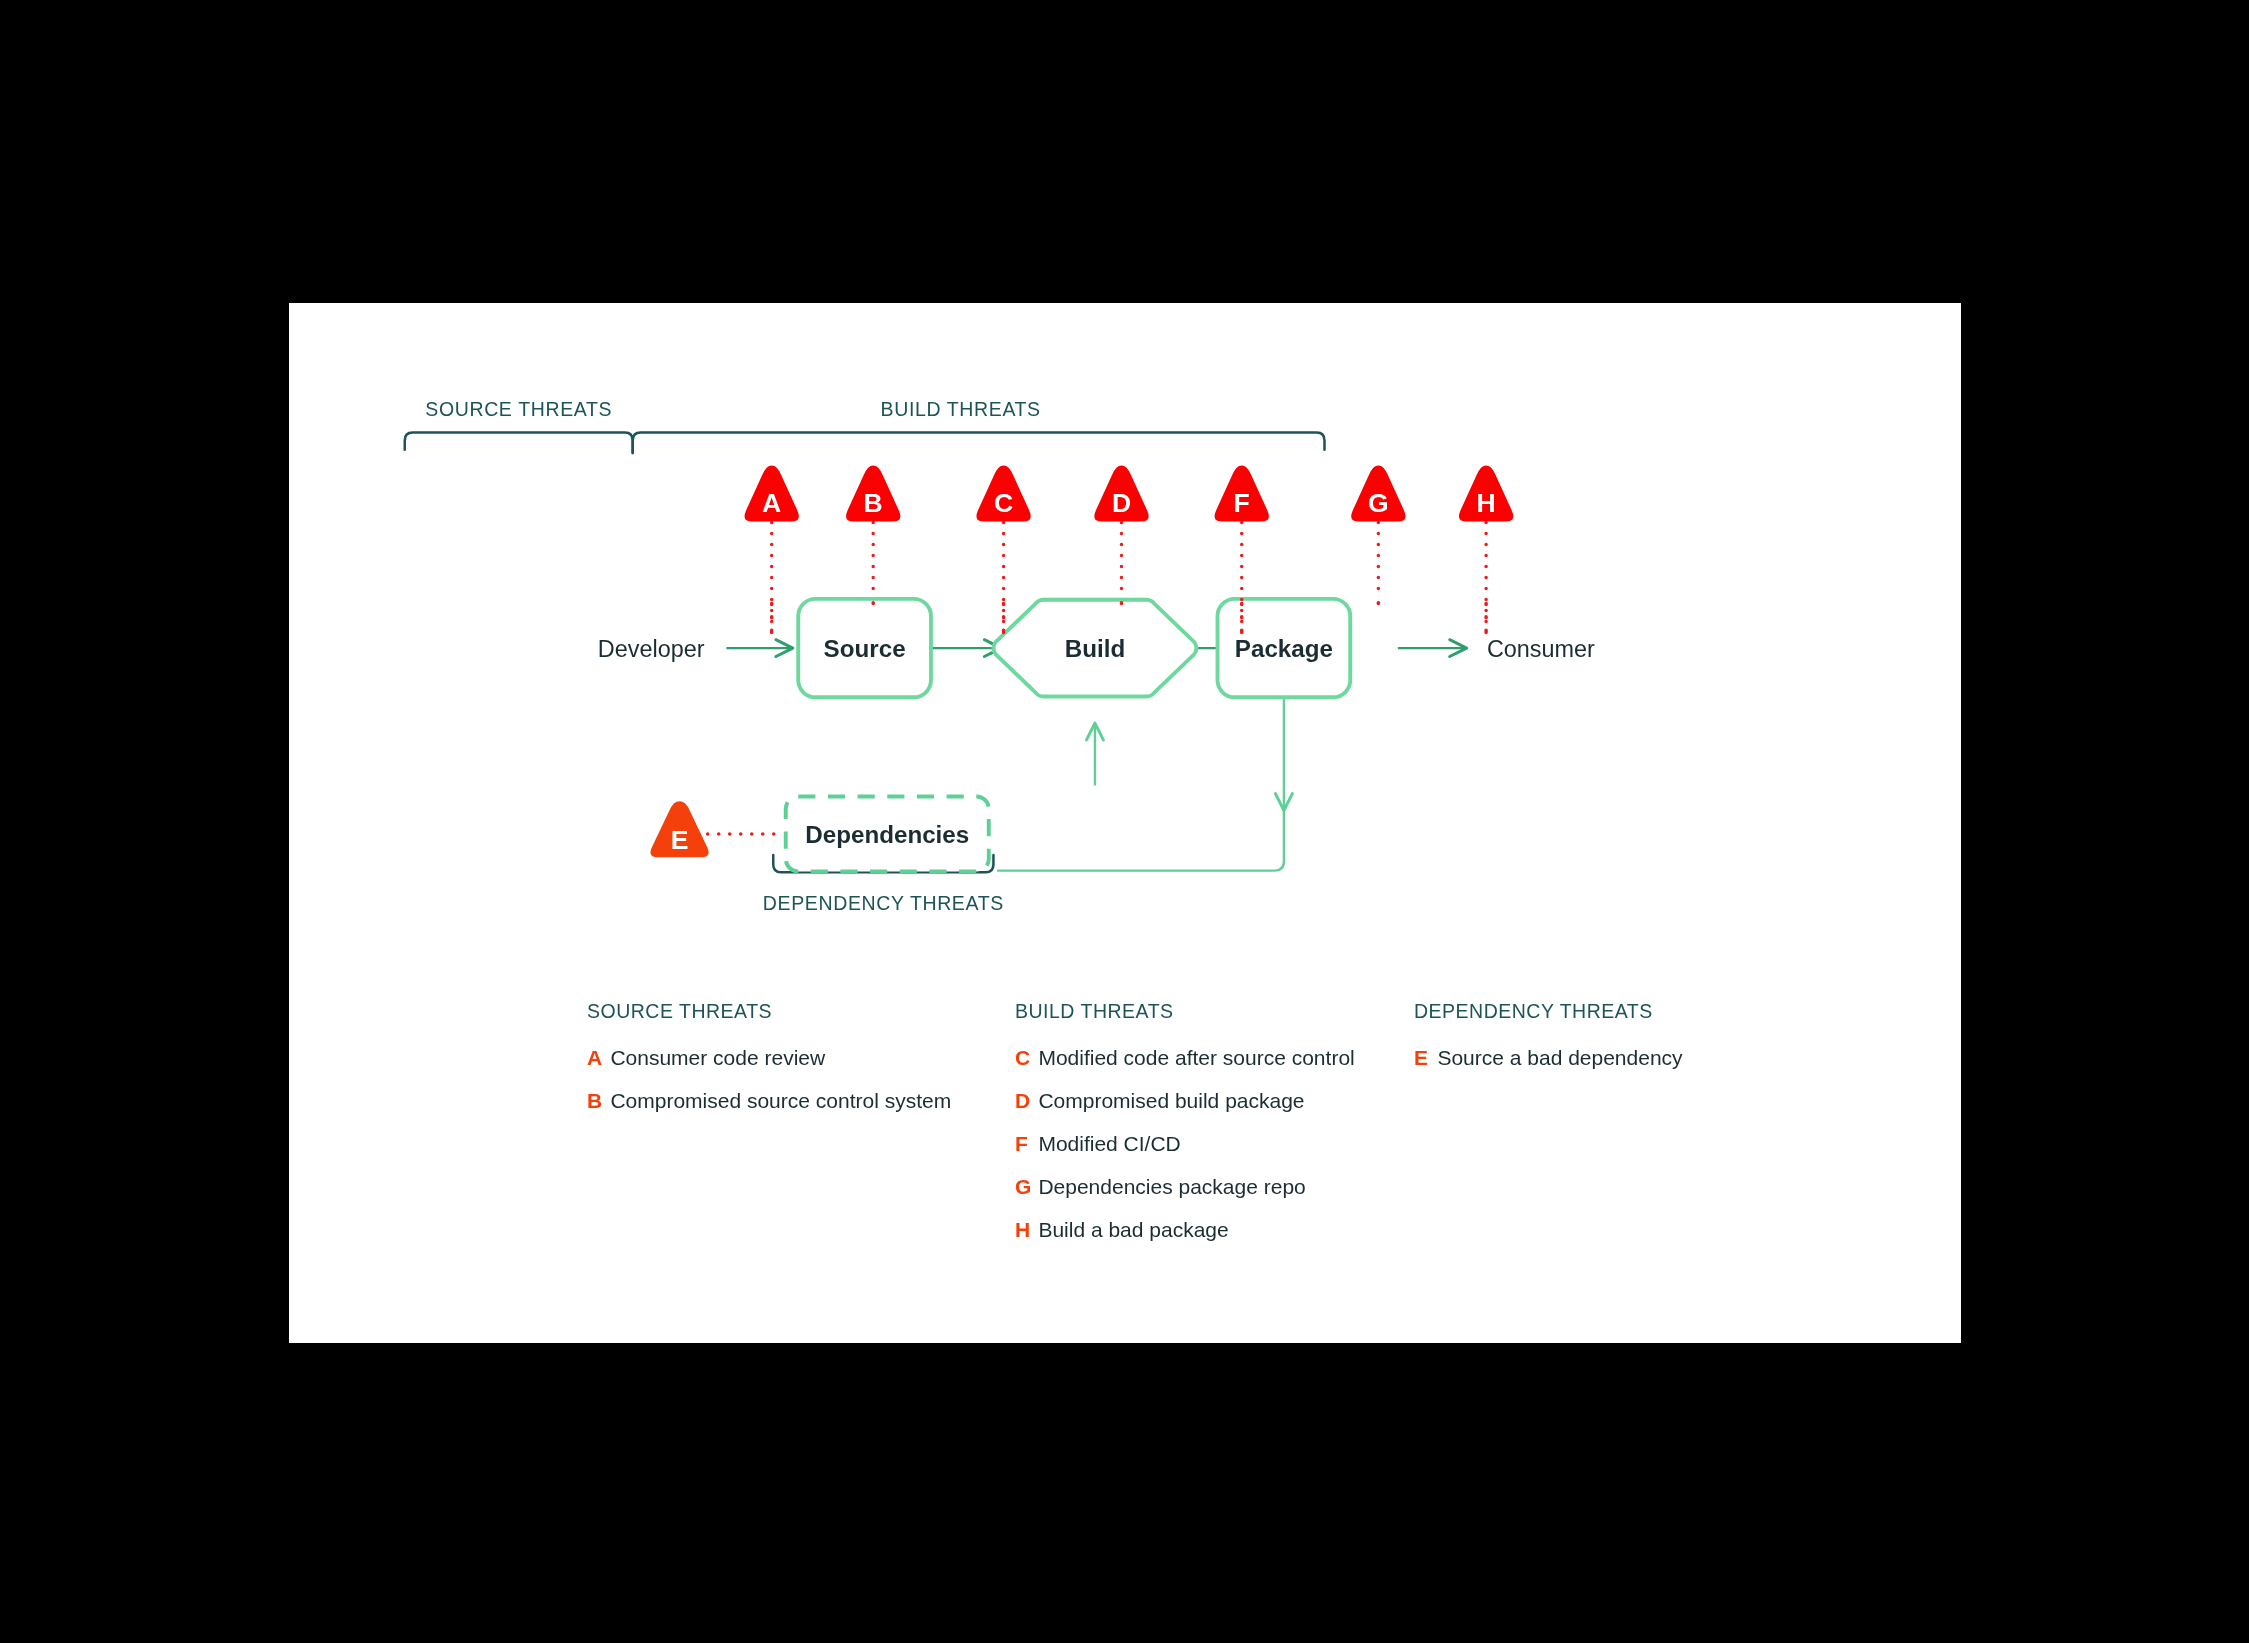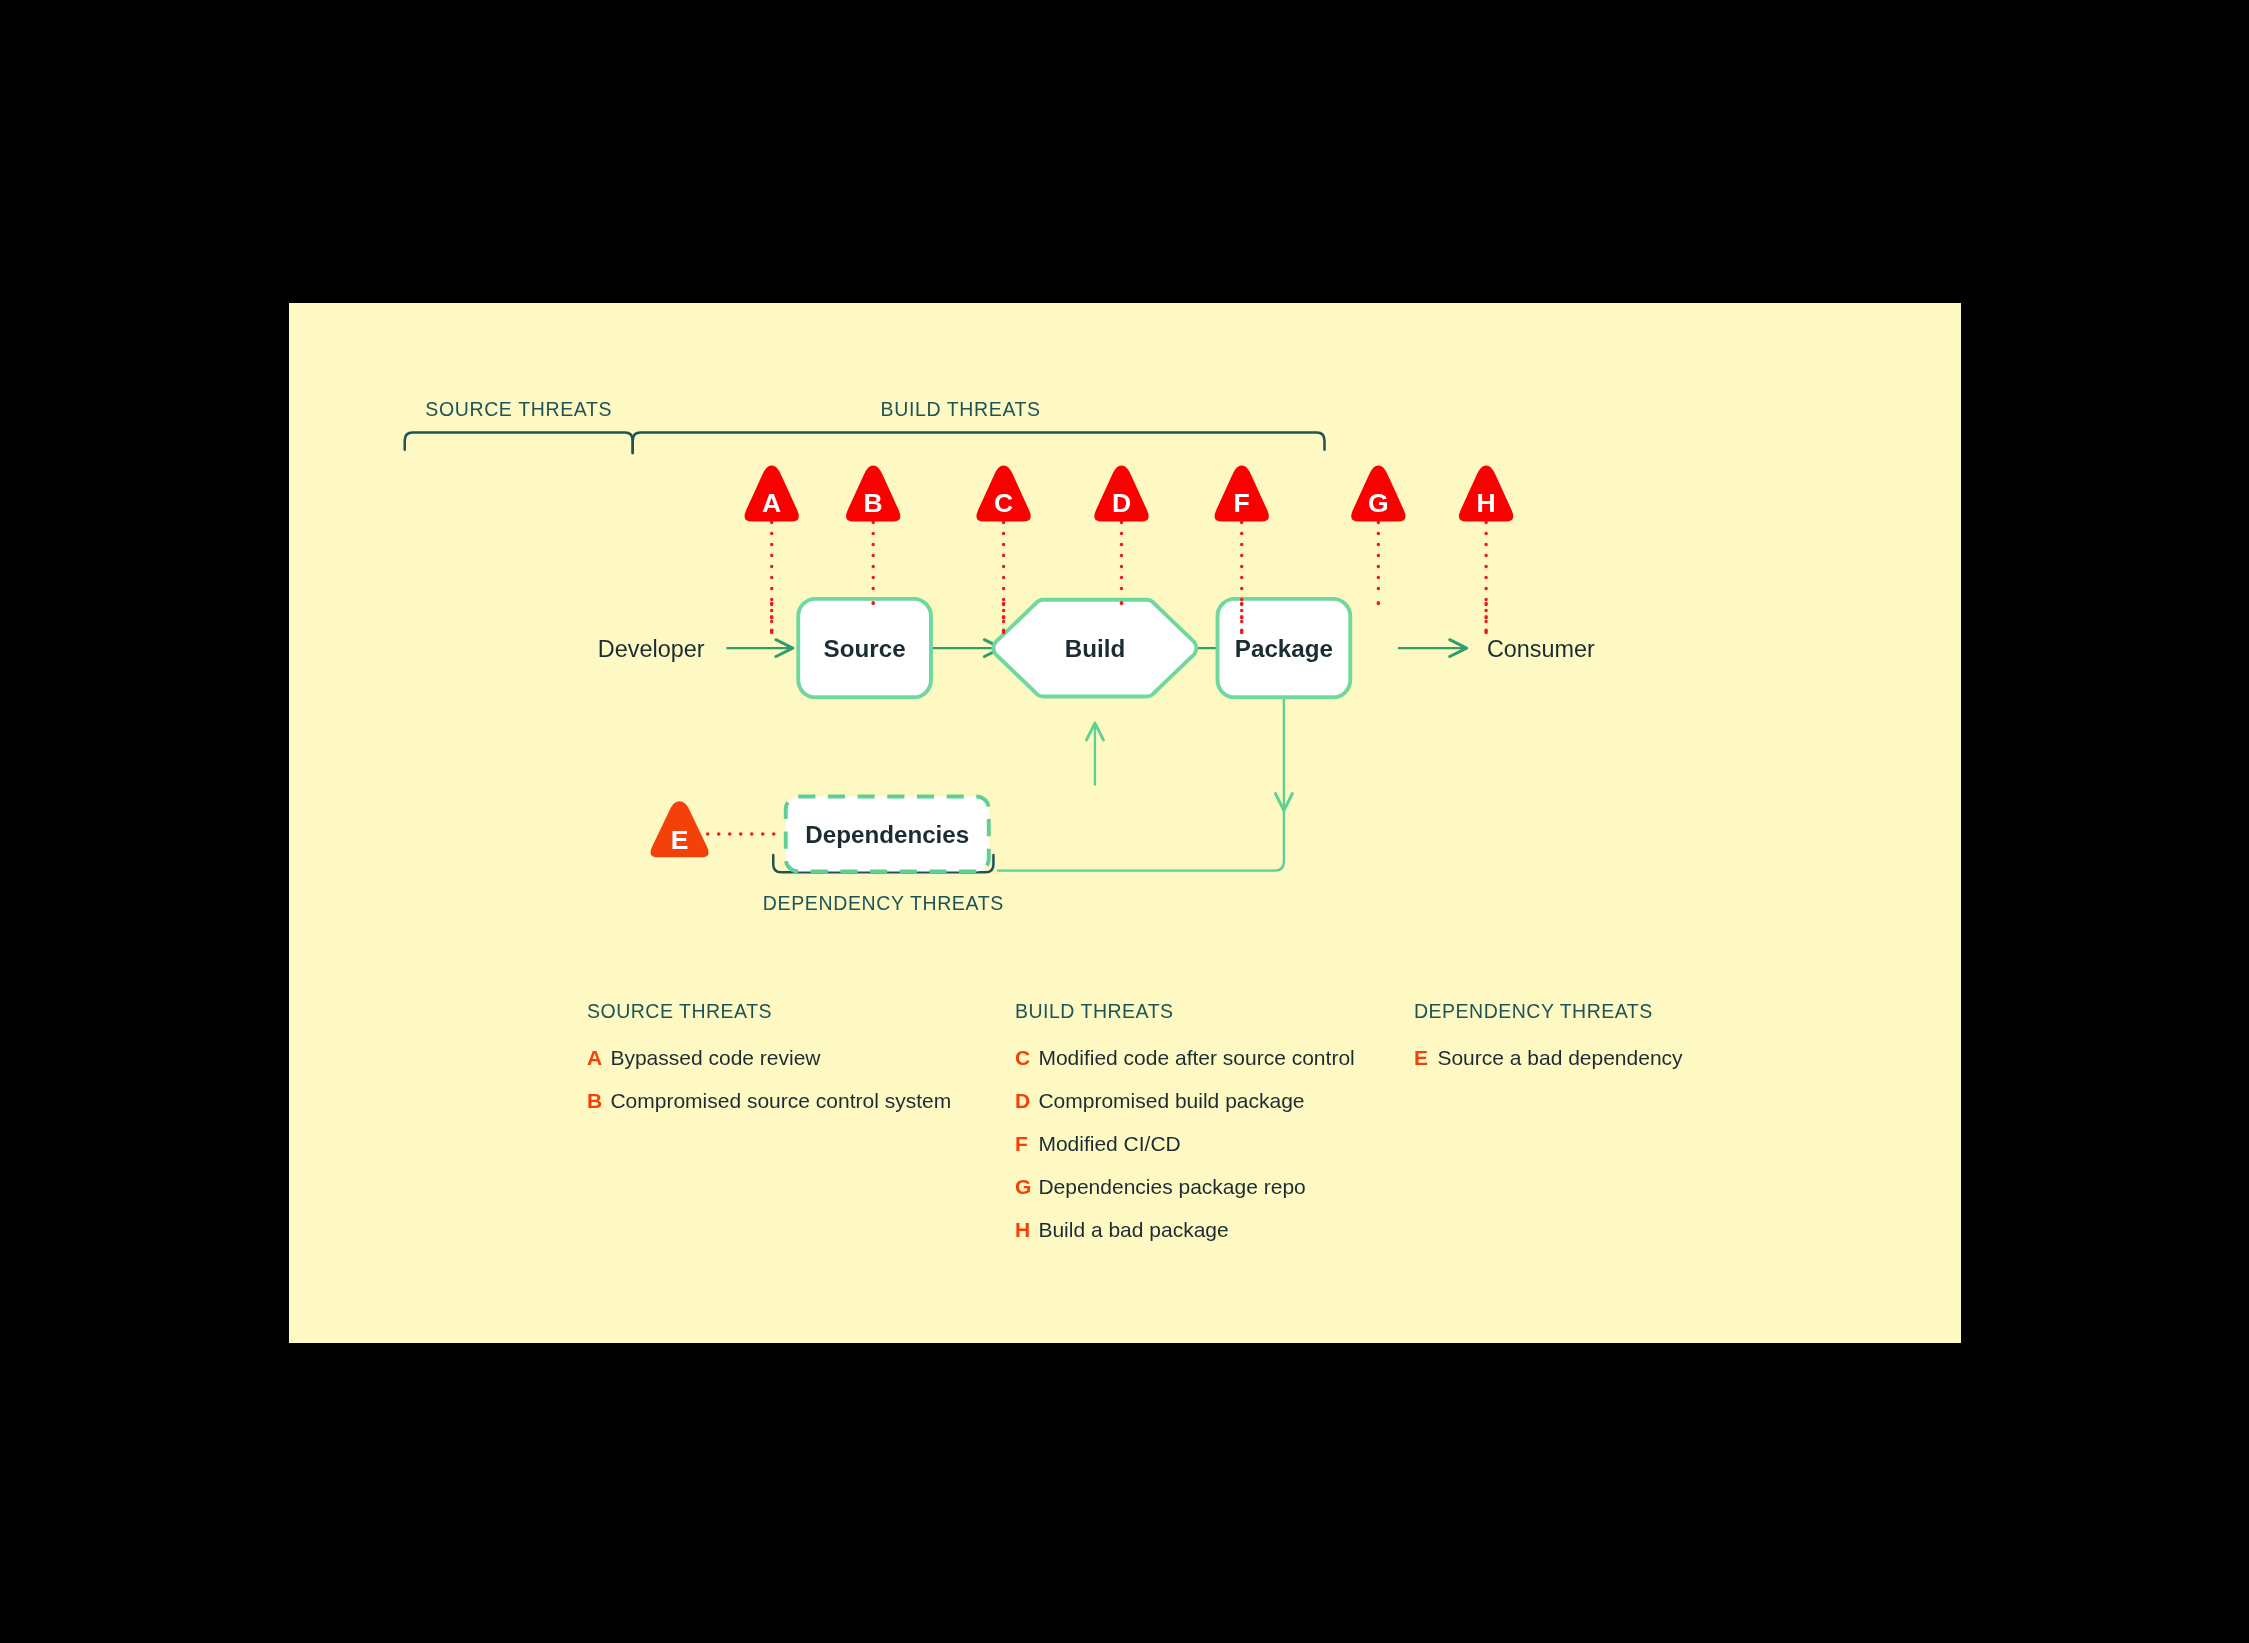--- a/index.html
+++ b/index.html
@@ -13,21 +13,21 @@
     position: relative;
     font-family: "Liberation Sans", sans-serif;
     overflow: hidden;
   }
   #canvas {
     position: absolute;
     left: 289px;
     top: 303px;
     width: 1672px;
     height: 1040px;
-    background: #fef9c3;
+    background: #ffffff;
   }
   #diagram-svg {
     position: absolute;
     left: 0;
     top: 0;
     width: 1672px;
     height: 1040px;
   }
   .legend-block {
     position: absolute;
@@ -238,21 +238,21 @@
                L 473 710 Q 458 710 465 696
                L 487 650 Q 492 638 500 638 Z" fill="#f4410c"></path>
       <text class="svg-label" x="500" y="699" text-anchor="middle" font-size="34" font-weight="700" fill="#ffffff">E</text>
     </g>
   </svg>
 
   <div class="legend-block" id="legend-col-1">
     <div class="legend-heading">SOURCE THREATS</div>
     <div class="legend-row">
       <span class="legend-letter">A</span>
-      <span class="legend-text">Bypassed code review</span>
+      <span class="legend-text">Consumer code review</span>
     </div>
     <div class="legend-row">
       <span class="legend-letter">B</span>
       <span class="legend-text">Compromised source control system</span>
     </div>
   </div>
 
   <div class="legend-block" id="legend-col-2">
     <div class="legend-heading">BUILD THREATS</div>
     <div class="legend-row">

